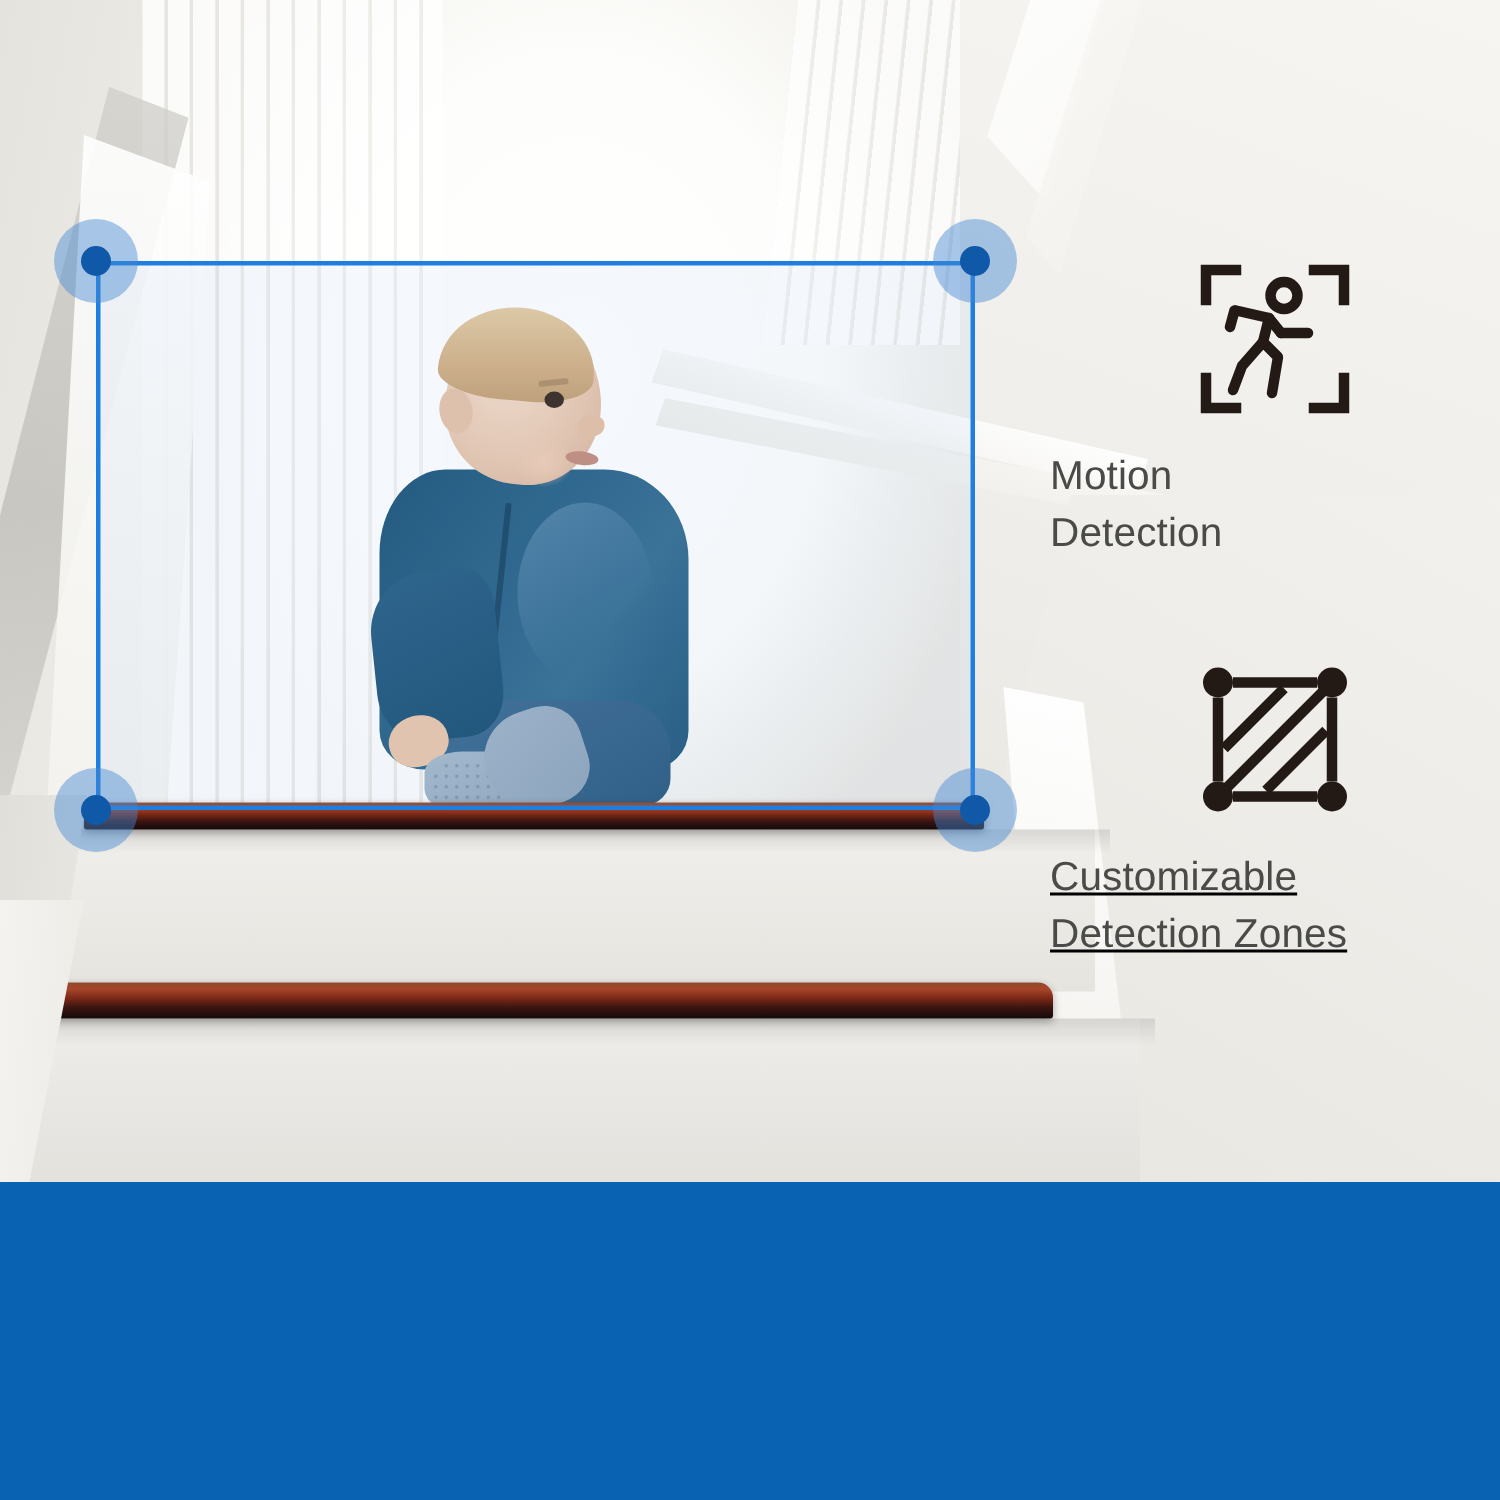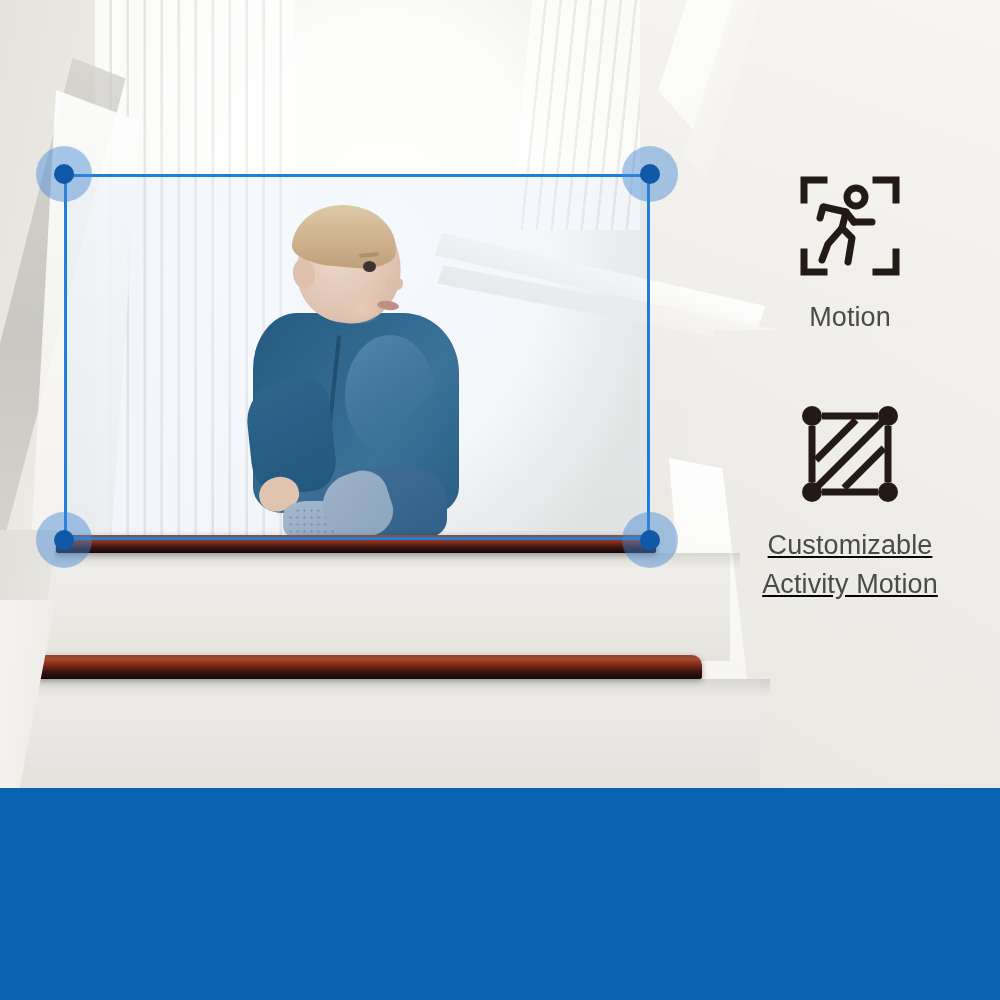--- a/index.html
+++ b/index.html
@@ -237,21 +237,21 @@
   }
   .h-tl{left:64px;top:174px;}
   .h-tr{left:650px;top:174px;}
   .h-bl{left:64px;top:540px;}
   .h-br{left:650px;top:540px;}
 
   
   .features{
     position:absolute;left:700px;top:170px;width:300px;
   }
-  .feature{text-align:center;}
+  .feature{text-align:left;}
   .feature + .feature{margin-top:62px;text-decoration:underline;}
   .feat-icon{display:block;margin:0 auto 16px;}
   .feat-label{
     color:#4A4A48;font-size:27px;line-height:1.42;font-weight:400;
     letter-spacing:.1px;
   }
 
   
   .banner{
     position:absolute;left:0;top:788px;width:1000px;height:212px;
@@ -340,20 +340,21 @@
           <circle cx="62" cy="27" r="9"></circle>
           <path d="M30,37 L52,42 L60,52"></path>
           <path d="M52,42 L48,58 L58,68 L54,92"></path>
           <path d="M48,58 L34,74 L28,90"></path>
           <path d="M60,52 L78,52"></path>
           <path d="M29,37 L26,48"></path>
         </g>
       </svg>
       <div class="feat-label">
         <div>Motion</div>
+        <div>Detection</div>
       </div>
     </div>
 
     <div class="feature">
       <svg class="feat-icon" width="112" height="112" viewBox="0 0 112 112">
         <g fill="none" stroke="#231A16" stroke-width="7" stroke-linecap="butt">
           <line x1="28" y1="18" x2="84" y2="18"></line>
           <line x1="28" y1="94" x2="84" y2="94"></line>
           <line x1="18" y1="28" x2="18" y2="84"></line>
           <line x1="94" y1="28" x2="94" y2="84"></line>
@@ -365,21 +366,21 @@
         </g>
         <g fill="#231A16">
           <circle cx="18" cy="18" r="10"></circle>
           <circle cx="94" cy="18" r="10"></circle>
           <circle cx="18" cy="94" r="10"></circle>
           <circle cx="94" cy="94" r="10"></circle>
         </g>
       </svg>
       <div class="feat-label">
         <div>Customizable</div>
-        <div>Activity Motion</div>
+        <div>Detection Zones</div>
       </div>
     </div>
 
   </div>
 
   <div class="banner">
     
     
 
     

